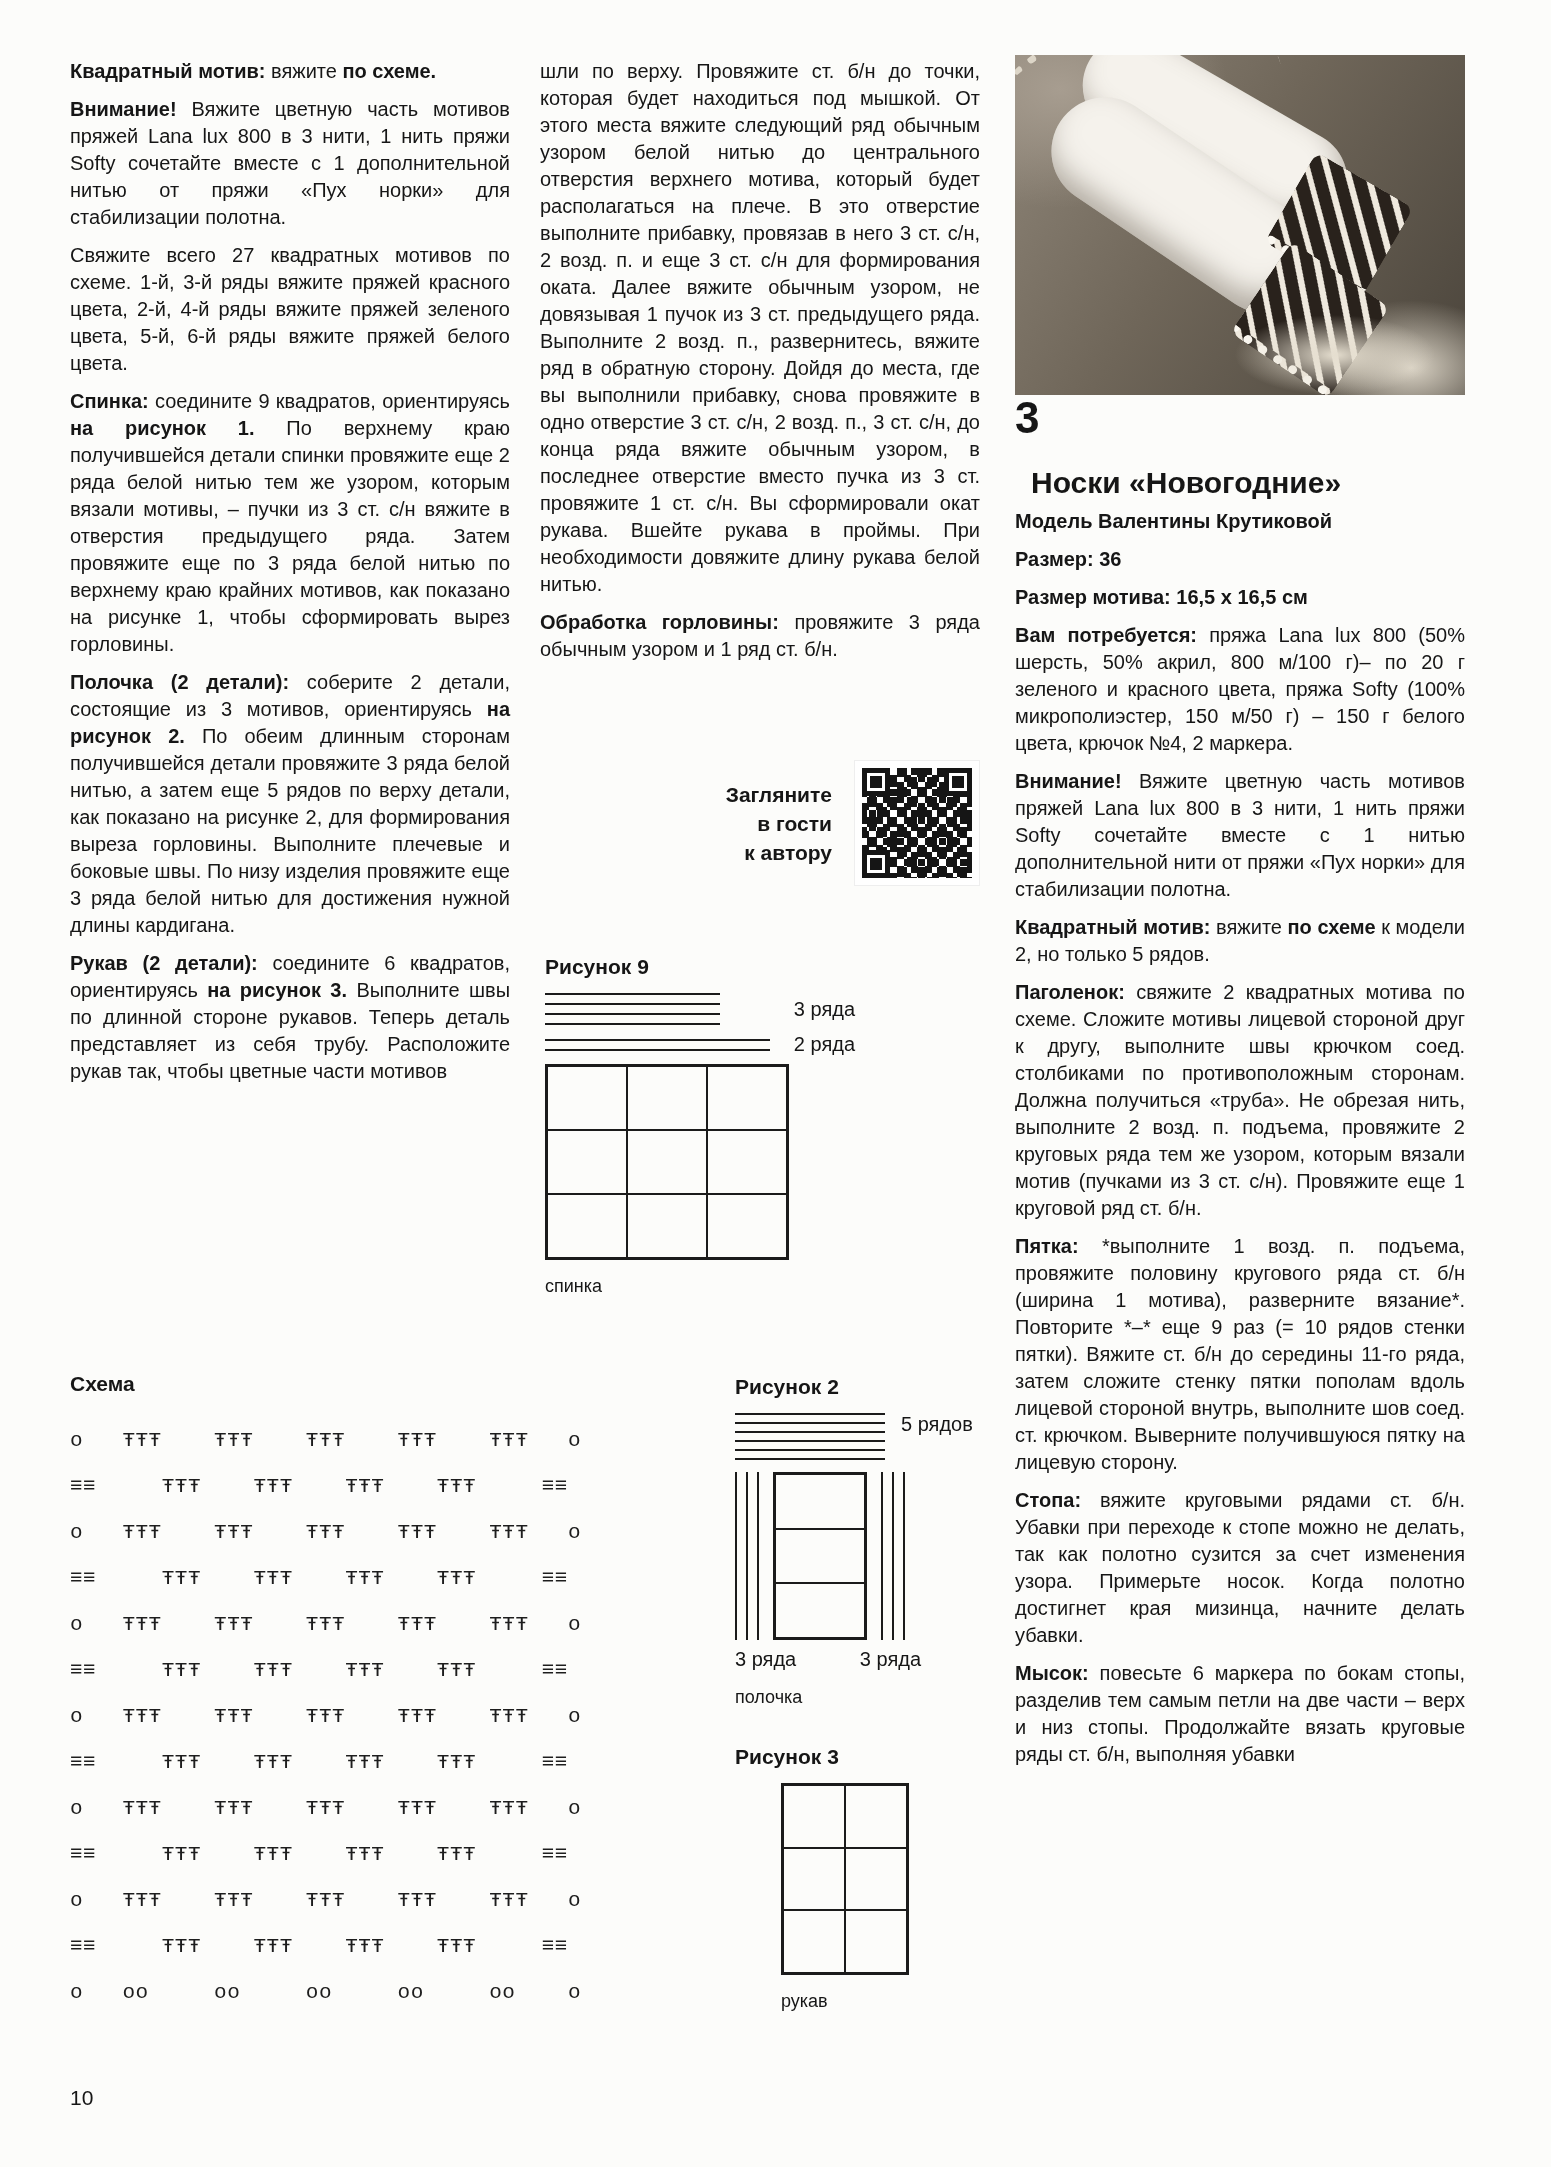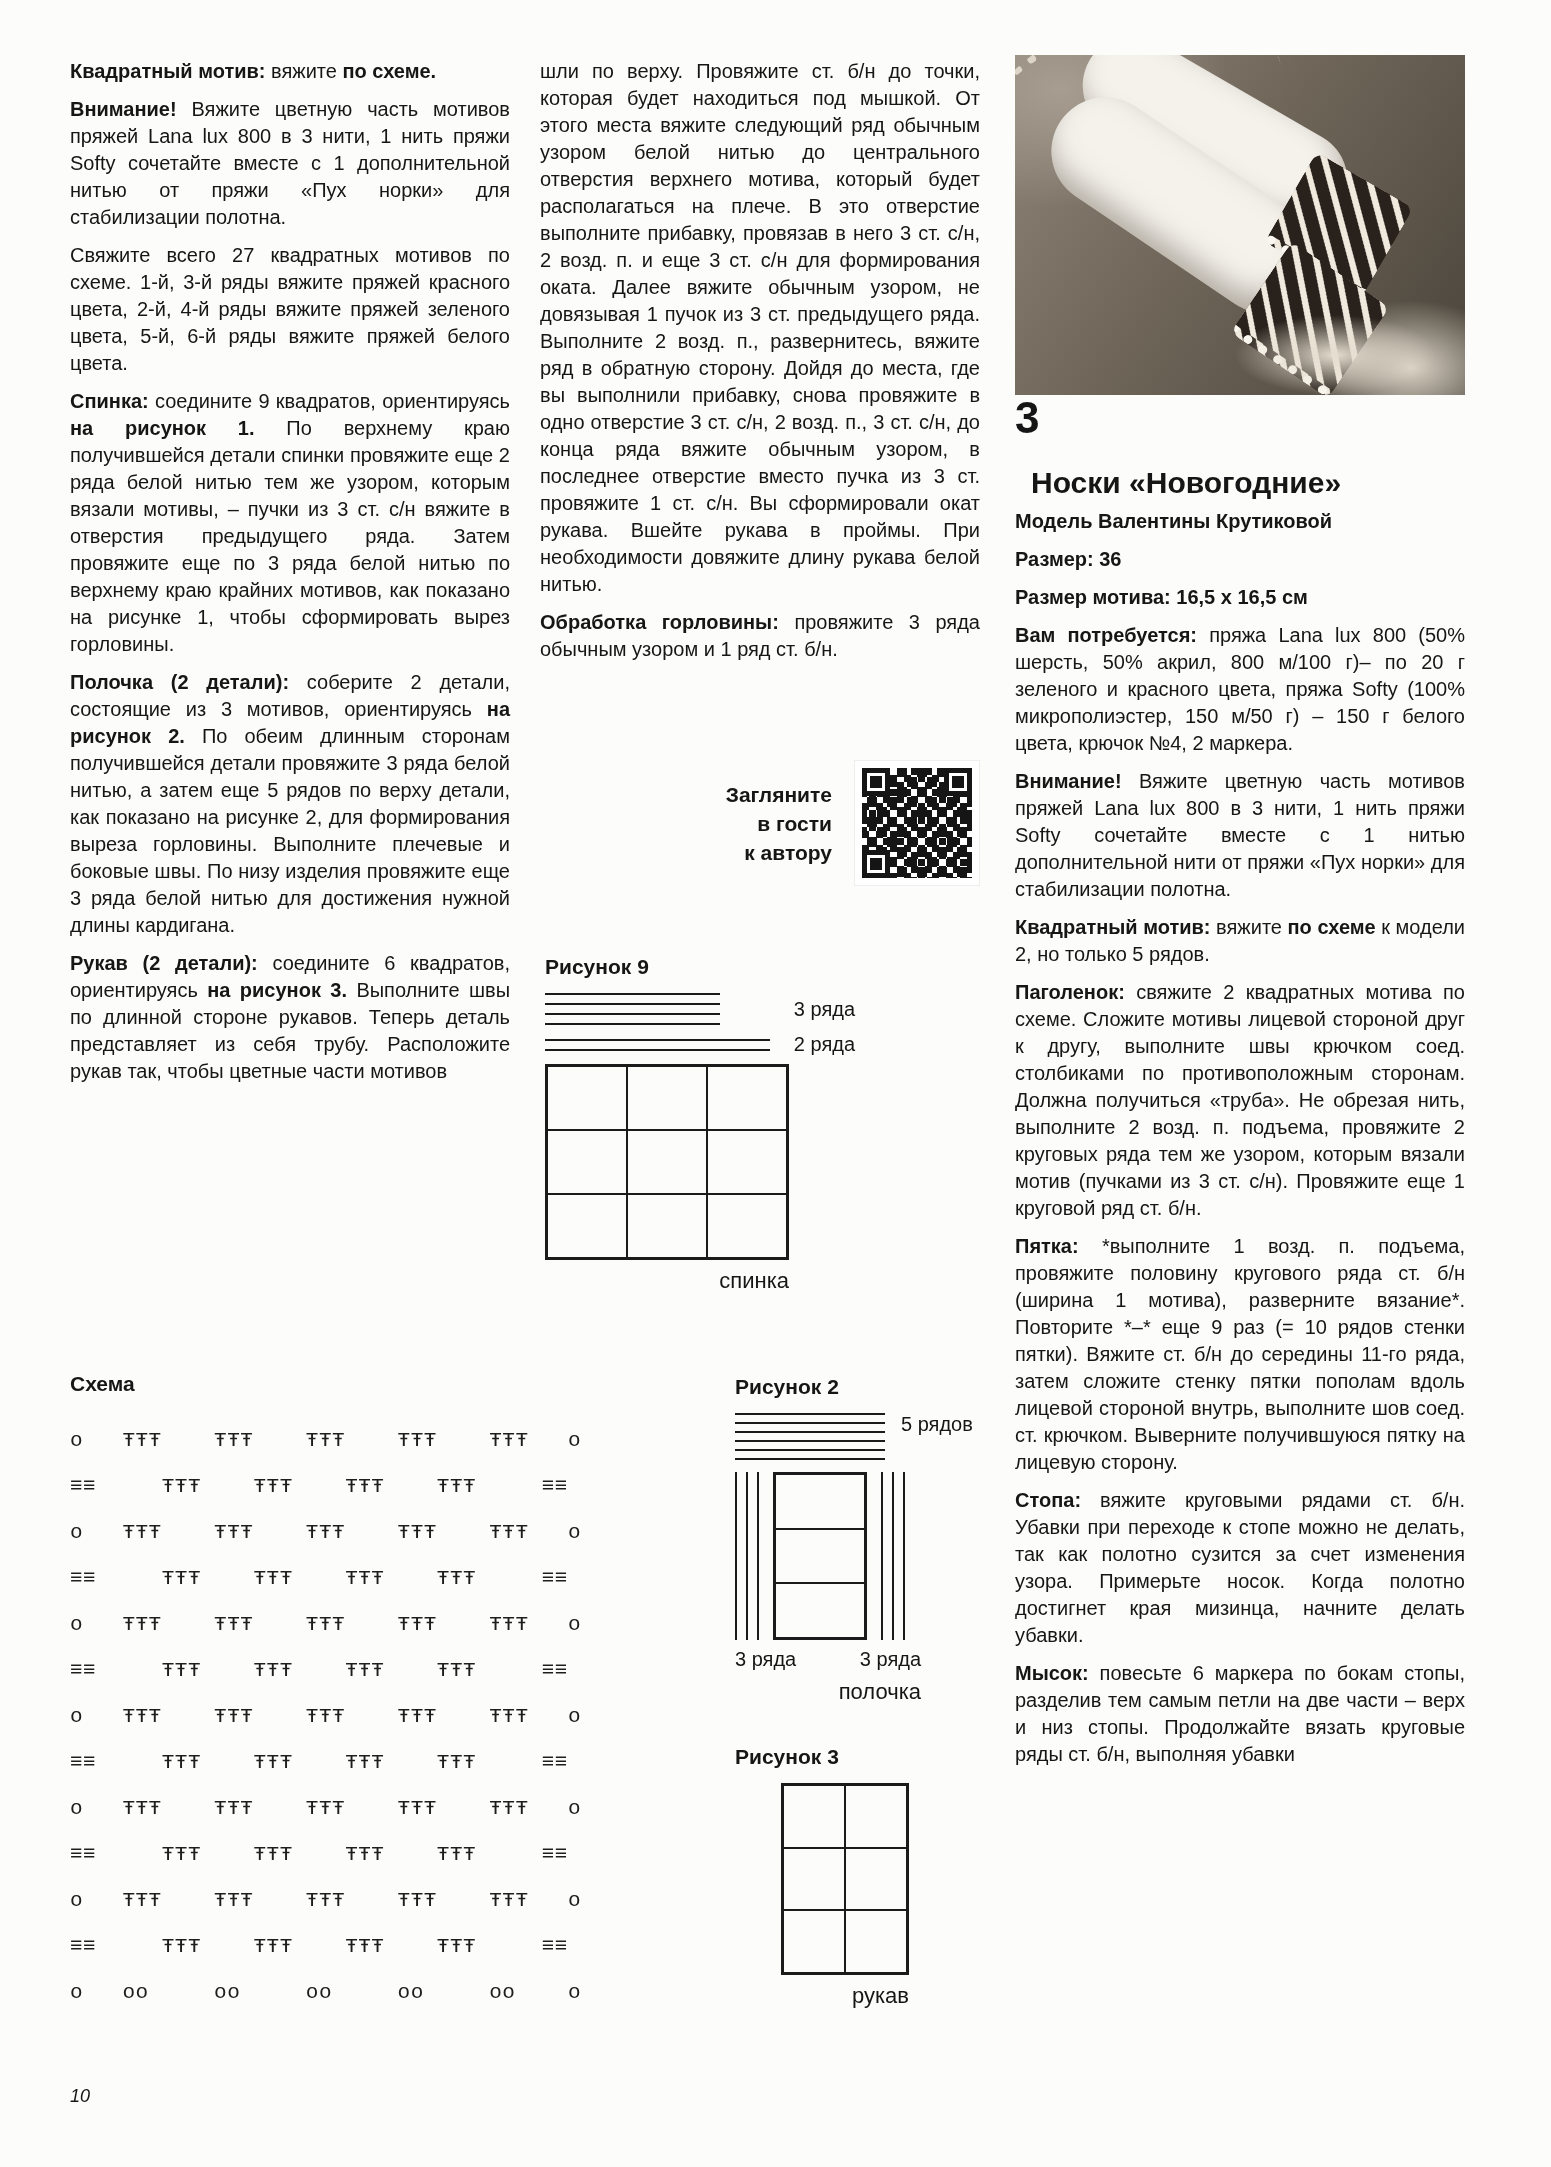--- a/index.html
+++ b/index.html
@@ -20,21 +20,21 @@
     conic-gradient(#151515 25%,transparent 0 50%,#151515 0 75%,transparent 0) 0 0/14px 14px,
     conic-gradient(transparent 25%,#151515 0 50%,transparent 0 75%,#151515 0) 5px 9px/20px 20px;}
   .qr-finder{position:absolute;width:28px;height:28px;border:5px solid #151515;background:#fff;}
   .qr-finder::after{content:"";position:absolute;inset:3px;background:#151515;}
   .qr-tl{top:7px;left:7px}.qr-tr{top:7px;right:7px}.qr-bl{bottom:7px;left:7px}
 
   
   .figure{position:absolute;}
   .fig-title{font-weight:700;font-size:21px;margin-bottom:14px;}
   .fig-label{font-size:20px;white-space:nowrap;}
-  .fig-caption{font-size:22px;text-align:right;margin-top:8px;}
+  .fig-caption{font-size:18px;text-align:left;margin-top:16px;}
   .hl{border-top:2px solid #1b1b1b;height:0;}
   .f1-row{display:flex;align-items:center;justify-content:space-between;width:310px;margin-bottom:8px;}
   .f1-lines{display:flex;flex-direction:column;gap:8px;}
   .grid3{width:244px;height:196px;border:2px solid #1b1b1b;display:grid;
          grid-template-columns:repeat(3,1fr);grid-template-rows:repeat(3,1fr);margin-top:8px;}
   .grid3>div,.rect3>div,.grid2x3>div{border:1px solid #1b1b1b;}
   .f2-top{display:flex;align-items:flex-start;gap:16px;margin-bottom:12px;}
   .f2-lines{display:flex;flex-direction:column;gap:7px;width:150px;}
   .f2-mid{display:flex;gap:14px;}
   .vgroup{display:flex;gap:9px;}
@@ -69,21 +69,21 @@
           border-bottom:9px dotted #faf7f0;}
   .cuff-2{width:118px;height:110px;left:236px;top:210px;transform:rotate(34deg);
           border-bottom:9px dotted #faf7f0;}
   .pearls{position:absolute;left:-30px;top:-40px;width:300px;height:170px;
           border-top:9px dotted #ddd6c8;border-radius:50%;transform:rotate(-14deg);}
   .fluff{position:absolute;right:30px;bottom:0;width:200px;height:80px;
          background:radial-gradient(closest-side,#e5decf,rgba(229,222,207,0));}
 
   .article-number{position:absolute;left:1015px;top:396px;font-size:44px;font-weight:700;line-height:1;}
   .article-title{position:absolute;left:1015px;top:450px;font-size:30px;font-weight:700;}
-  .page-number{position:absolute;left:70px;top:2086px;font-size:18px;font-style:italic;}
+  .page-number{position:absolute;left:70px;top:2086px;font-size:21px;}
 </style>
 </head>
 <body>
 
 <div class="page">
 
   <section class="col" style="left:70px;top:58px;width:440px">
       <p class="para"><b>Квадратный мотив:</b><span> вяжите </span><b>по схеме.</b></p>
       <p class="para"><b>Внимание!</b><span> Вяжите цветную часть мотивов пряжей Lana lux 800 в 3 нити, 1 нить пряжи Softy сочетайте вместе с 1 дополнительной нитью от пряжи «Пух норки» для стабилизации полотна.</span></p>
       <p class="para"><span>Свяжите всего 27 квадратных мотивов по схеме. 1-й, 3-й ряды вяжите пряжей красного цвета, 2-й, 4-й ряды вяжите пряжей зеленого цвета, 5-й, 6-й ряды вяжите пряжей белого цвета.</span></p>

